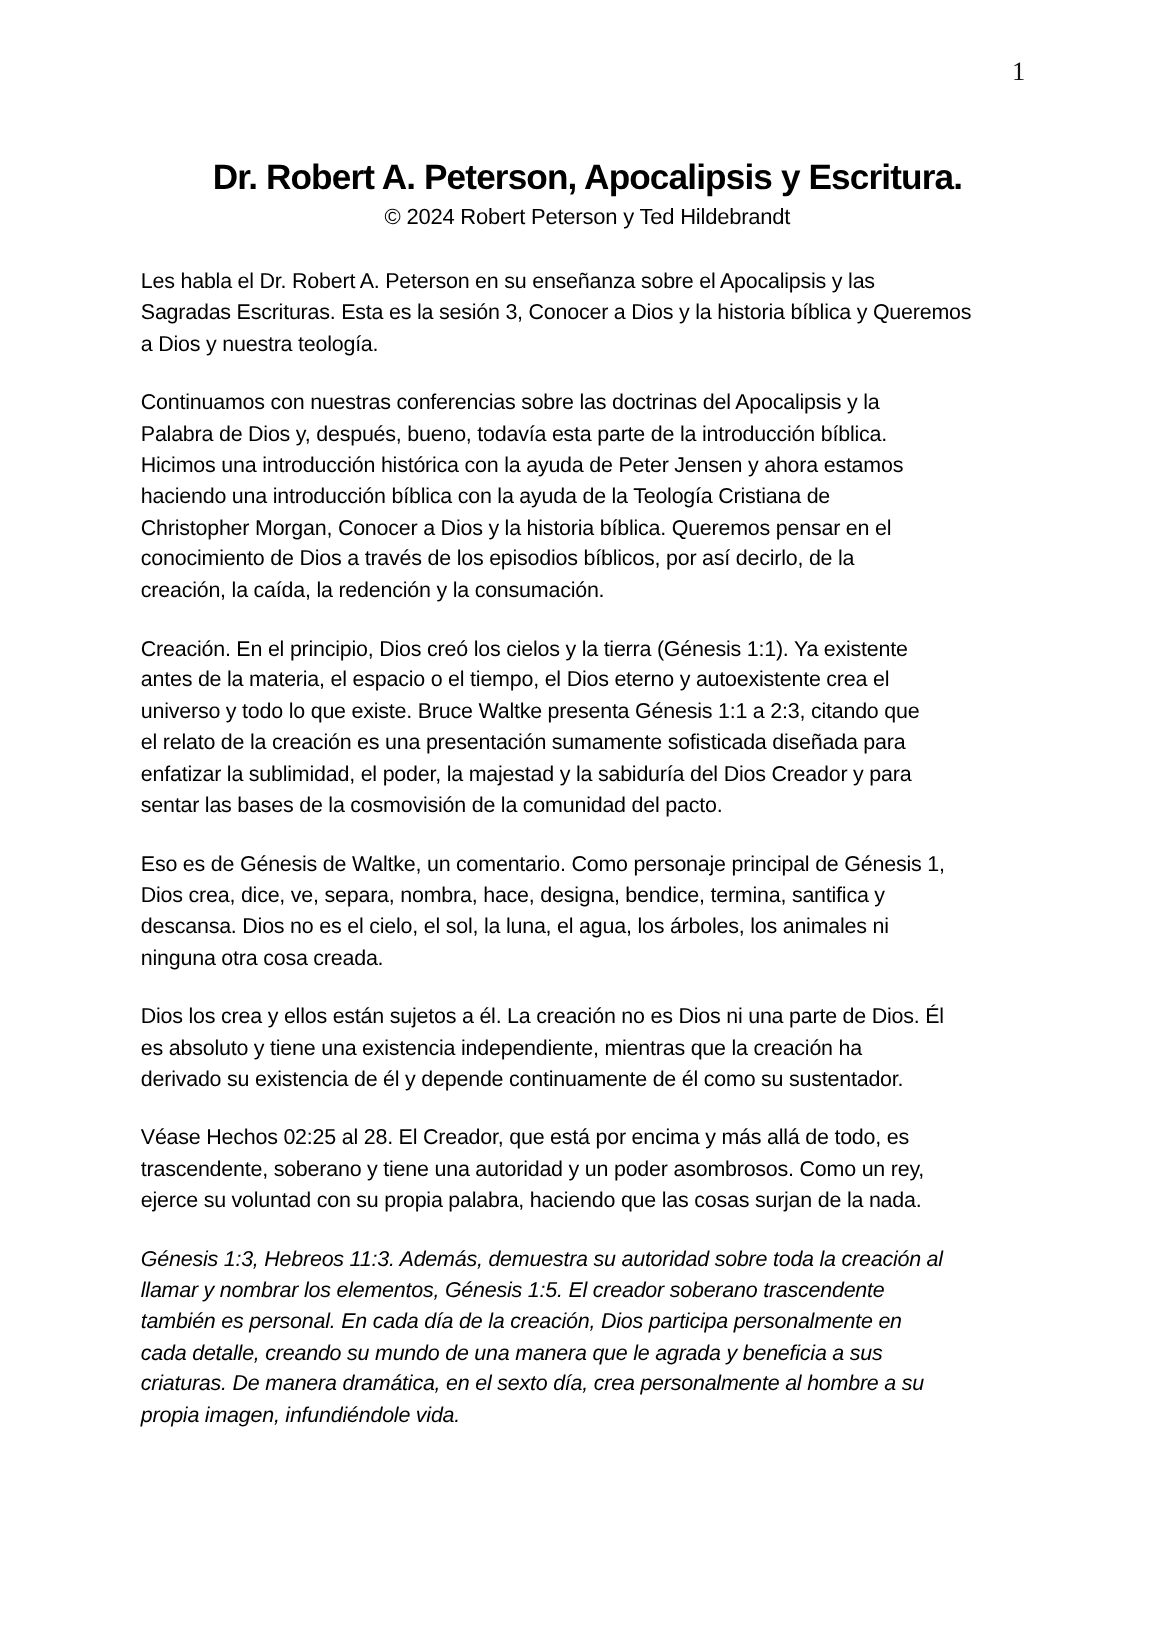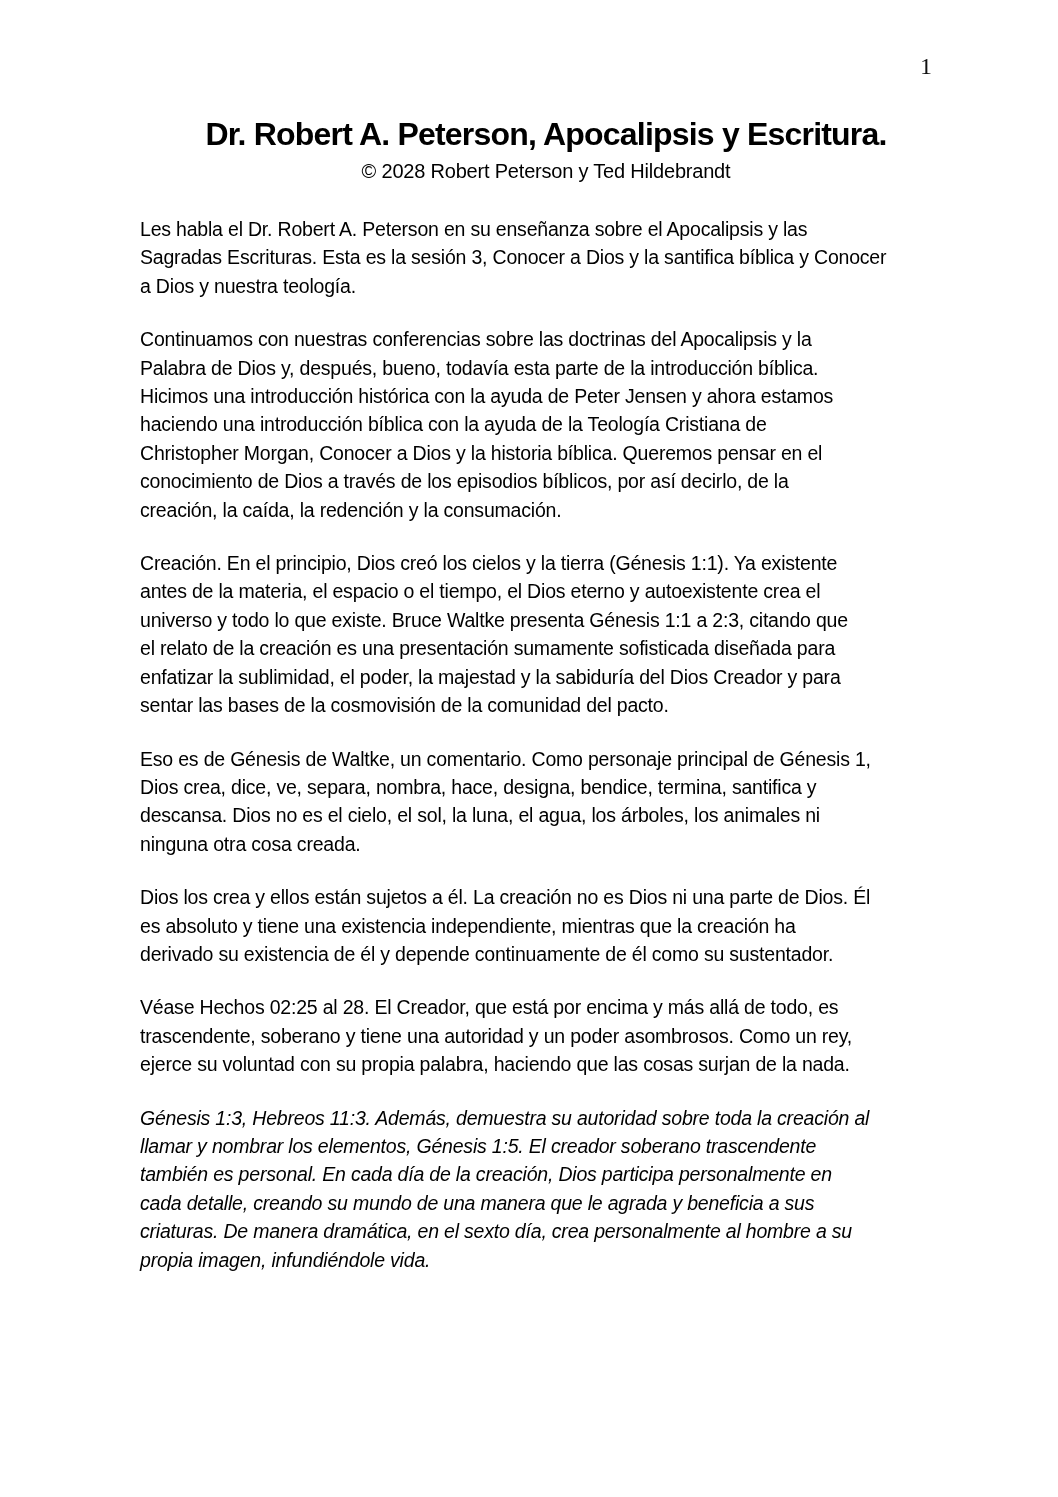--- a/index.html
+++ b/index.html
@@ -21,23 +21,22 @@
     top: 54px;
     right: 126px;
     font-family: "Liberation Serif", serif;
     font-size: 24px;
     line-height: 1;
     color: #111111;
   }
   .content {
     position: absolute;
     left: 128px;
-    top: 112px;
+    top: 139px;
     width: 812px;
-    margin-left: 12px;
   }
   .doc-title {
     text-align: center;
     font-weight: bold;
     font-size: 32px;
     line-height: 45px;
     letter-spacing: -0.8px;
     white-space: nowrap;
   }
   .copyright {
@@ -68,25 +67,25 @@
 <div class="page">
 
   <div class="page-number">1</div>
 
   <div class="content">
 
     <div class="doc-title">
       <div>Dr. Robert A. Peterson, Apocalipsis y Escritura.</div>
     </div>
 
-    <div class="copyright">© 2028 Robert Peterson y Ted Hildebrandt</div>
+    <div class="copyright">© 2024 Robert Peterson y Ted Hildebrandt</div>
 
     <div class="doc-body">
       <p>Les habla el Dr. Robert A. Peterson en su enseñanza sobre el Apocalipsis y las
-Sagradas Escrituras. Esta es la sesión 3, Conocer a Dios y la santifica bíblica y Conocer
+Sagradas Escrituras. Esta es la sesión 3, Conocer a Dios y la historia bíblica y Queremos
 a Dios y nuestra teología.</p>
       <p>Continuamos con nuestras conferencias sobre las doctrinas del Apocalipsis y la
 Palabra de Dios y, después, bueno, todavía esta parte de la introducción bíblica.
 Hicimos una introducción histórica con la ayuda de Peter Jensen y ahora estamos
 haciendo una introducción bíblica con la ayuda de la Teología Cristiana de
 Christopher Morgan, Conocer a Dios y la historia bíblica. Queremos pensar en el
 conocimiento de Dios a través de los episodios bíblicos, por así decirlo, de la
 creación, la caída, la redención y la consumación.</p>
       <p>Creación. En el principio, Dios creó los cielos y la tierra (Génesis 1:1). Ya existente
 antes de la materia, el espacio o el tiempo, el Dios eterno y autoexistente crea el

